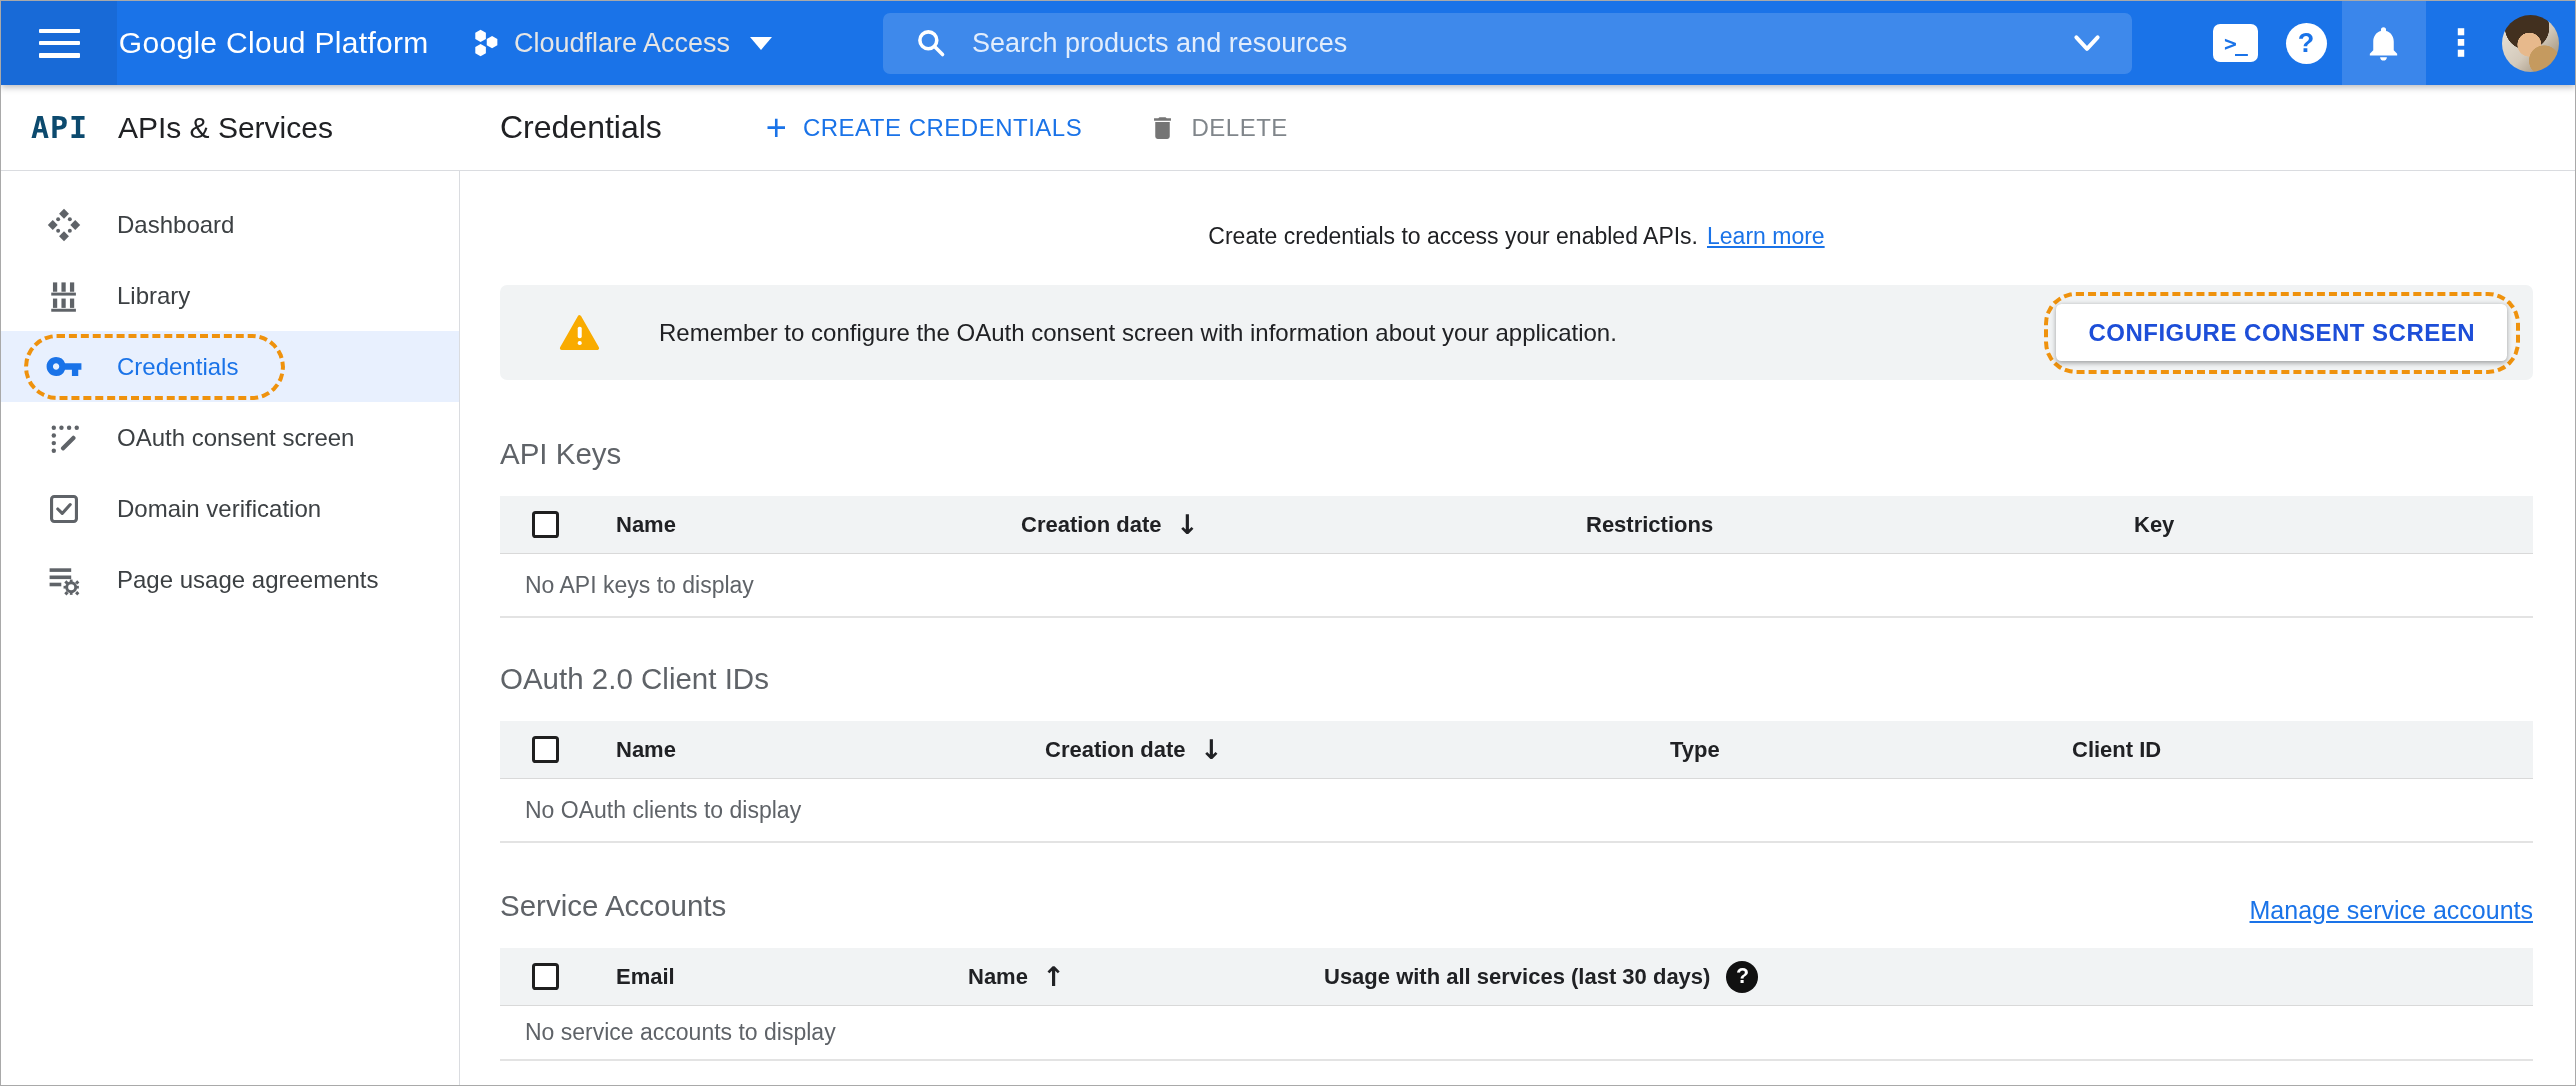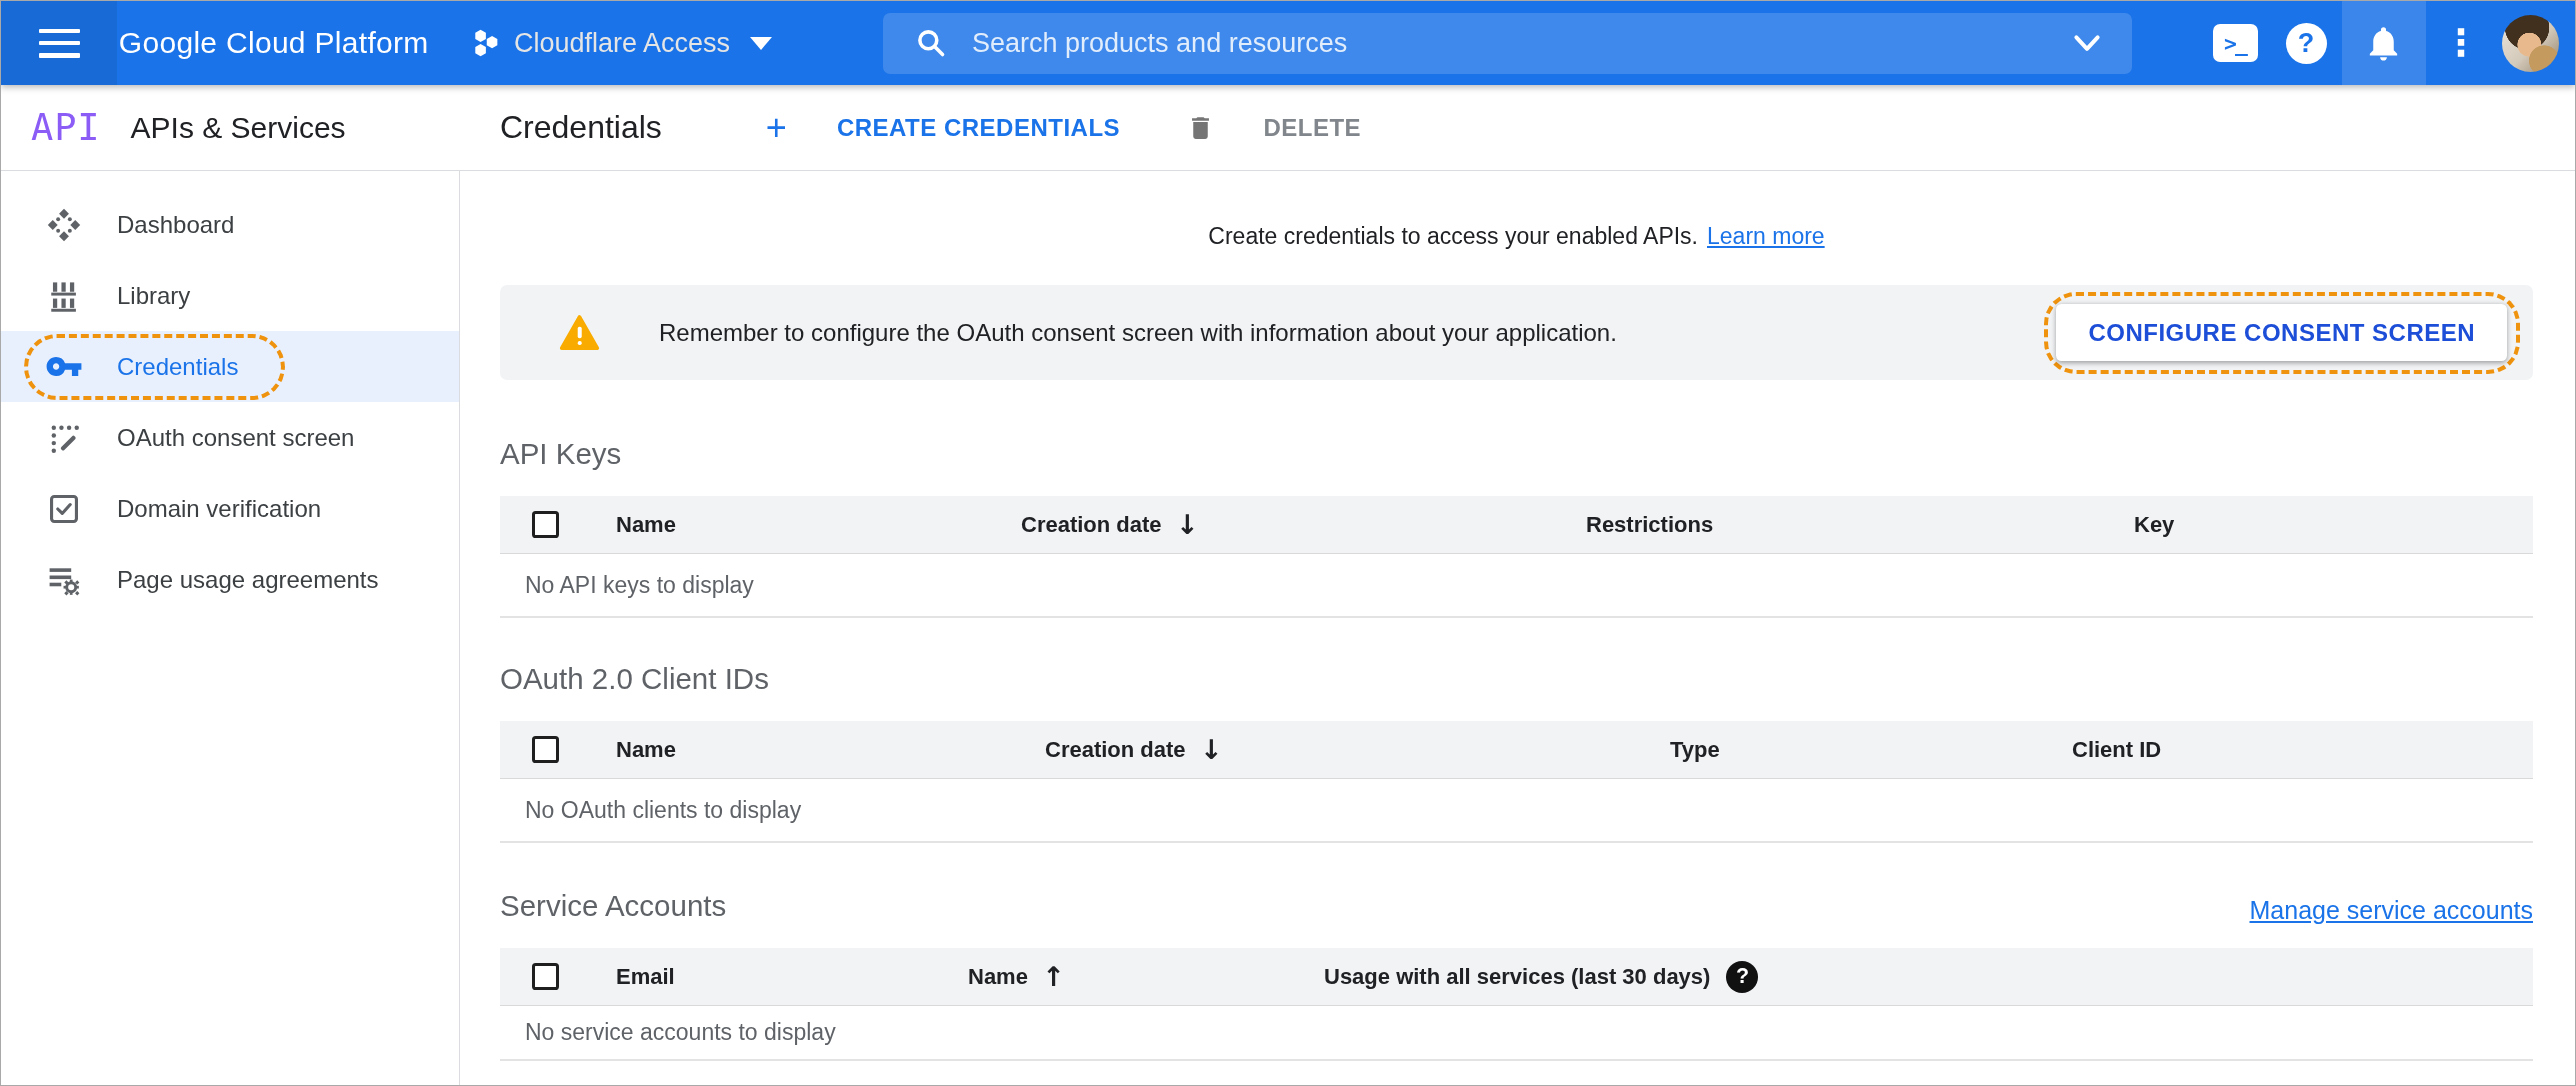--- a/index.html
+++ b/index.html
@@ -31,28 +31,28 @@
     background:
       radial-gradient(circle at 74% 80%, #c59a5f 0 24%, rgba(0,0,0,0) 25%),
       radial-gradient(circle at 48% 52%, #e7b98c 0 28%, rgba(0,0,0,0) 29%),
       radial-gradient(circle at 44% 22%, #42301f 0 40%, rgba(0,0,0,0) 41%),
       linear-gradient(135deg,#ece6dc 0%,#d4cabb 55%,#8e7d64 100%);
   }
 
   
   .app-header{height:85px;display:flex;align-items:center;border-bottom:0.9px solid #dadce0;background:#fff;}
   .app-header-left{width:459px;flex:0 0 auto;display:flex;align-items:center;padding-left:30px;box-sizing:border-box;}
-  .api-logo{font-family:"DejaVu Sans Mono",monospace;font-weight:normal;font-size:37px;color:#8b5cf6;letter-spacing:0.9px;}
+  .api-logo{font-family:"DejaVu Sans Mono",monospace;font-weight:bold;font-size:30px;color:#0c4a6e;letter-spacing:0.9px;}
   .app-title{font-size:30px;color:#202124;margin-left:30px;white-space:nowrap;}
   .app-header-right{display:flex;align-items:center;padding-left:40px;}
   .page-title{font-size:32px;color:#202124;}
   .tool-btn{display:flex;align-items:center;cursor:pointer;}
   .create-btn{margin-left:104px;color:#1a73e8;}
   .plus-glyph{font-size:36px;font-weight:400;margin-right:16px;line-height:1;}
-  .tool-label{font-size:24px;font-weight:bold;letter-spacing:0.5px;margin-left:34px;}
+  .tool-label{font-size:24px;font-weight:normal;letter-spacing:0.5px;}
   .delete-btn{margin-left:66px;color:#80868b;}
   .trash-icon{margin-right:14.3px;display:flex;}
 
   
   .content{display:flex;height:914px;}
   .sidebar{width:459px;flex:0 0 auto;border-right:0.9px solid #dadce0;box-sizing:border-box;padding-top:18px;position:relative;background:#fff;}
   .side-item{height:71px;display:flex;align-items:center;padding-left:43px;cursor:pointer;color:#3c4043;font-size:24px;}
   .side-item .side-icon{width:39px;height:39px;display:flex;align-items:center;justify-content:center;margin-right:34px;flex:0 0 auto;}
   .side-item.active{background:#e8f0fe;color:#1a73e8;}
   .cred-annotation{position:absolute;left:23px;top:163px;width:261px;height:66px;border:4.5px dashed #ef920d;border-radius:36px;box-sizing:border-box;pointer-events:none;}

